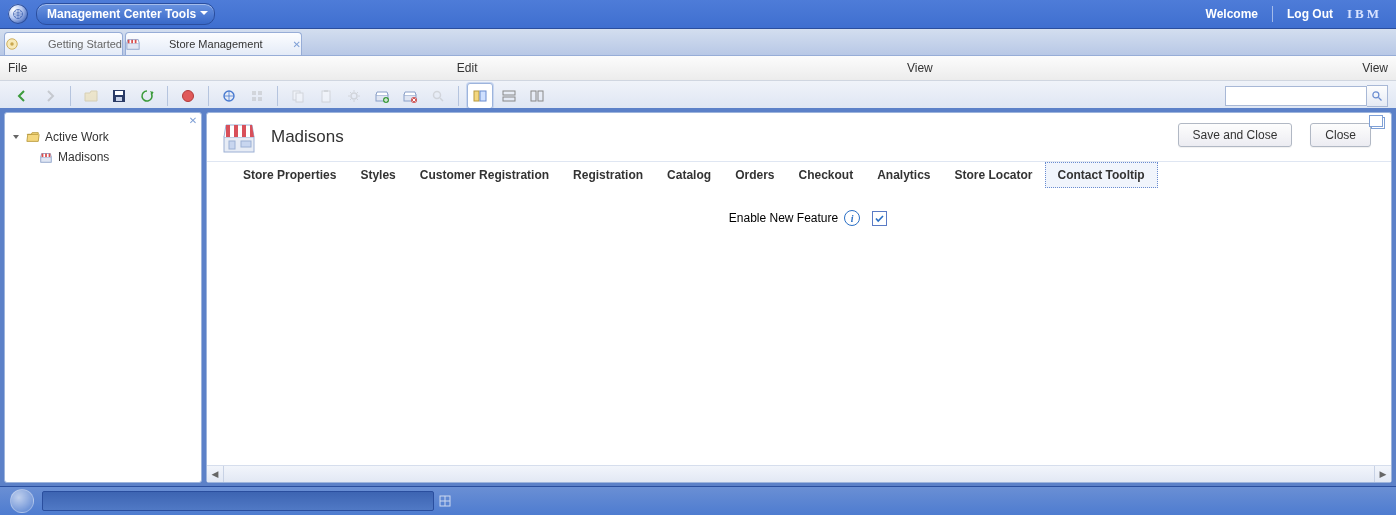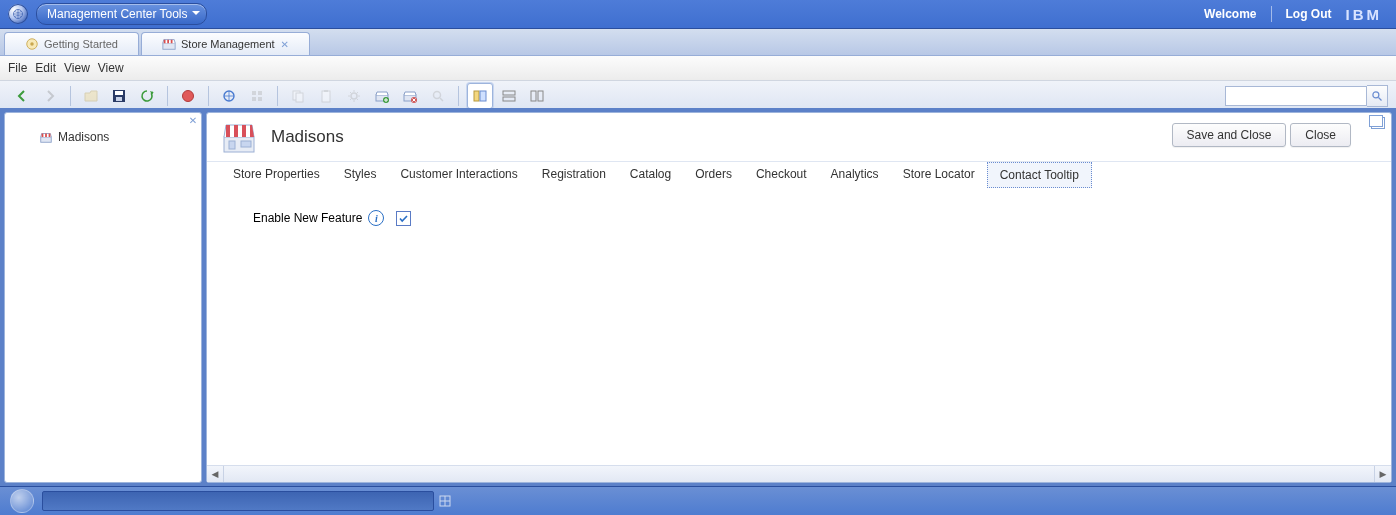--- a/index.html
+++ b/index.html
@@ -1,29 +1,29 @@
 <!DOCTYPE html>
 <html><head>
 <meta charset="utf-8">
 <style>
 html,body{margin:0;padding:0;font-family:Arial,Helvetica,sans-serif;font-size:12px;background:#fff;overflow:hidden;}
 .topbar{height:28px;background:linear-gradient(#4e7cd8,#3f6fd0);display:flex;align-items:center;color:#fff;border-bottom:1px solid #2a4e9e;}
 .brand-icon{width:20px;height:20px;margin:0 8px;border-radius:50%;background:radial-gradient(circle at 30% 30%,#fff,#b7c8f0 40%,#5a7bc5 70%);display:flex;align-items:center;justify-content:center;box-shadow:inset 0 0 0 1px #2a4e9e;}
 .brand-icon svg{width:12px;height:12px;}
-.mgmt-btn{height:20px;padding:0 18px 0 10px;background:linear-gradient(#6a93e0,#3868c8);border:1px solid #2a4e9e;border-radius:10px;display:flex;align-items:center;font-weight:normal;font-size:12px;color:#fff;box-shadow:inset 0 1px 0 rgba(255,255,255,.4);position:relative;}
+.mgmt-btn{height:20px;padding:0 18px 0 10px;background:linear-gradient(#6a93e0,#3868c8);border:1px solid #2a4e9e;border-radius:10px;display:flex;align-items:center;font-weight:bold;font-size:12px;color:#fff;box-shadow:inset 0 1px 0 rgba(255,255,255,.4);position:relative;}
 .mgmt-btn .tri{position:absolute;right:6px;top:7px;border:4px solid transparent;border-top-color:#fff;}
 .top-right{margin-left:auto;display:flex;align-items:center;padding-right:14px;gap:14px;}
 .top-divider{width:1px;height:16px;background:rgba(255,255,255,.5);}
-.ibm-logo{font-family:Liberation Sans, sans-serif;letter-spacing:3px;font-weight:bold;font-size:15px;color:#d8e3ff;}
+.ibm-logo{font-family:Liberation Serif, serif;letter-spacing:3px;font-weight:bold;font-size:13px;color:#d8e3ff;}
 .tabbar{height:26px;background:linear-gradient(#d3deef,#b8c8e6);display:flex;align-items:flex-end;padding:0 4px;border-bottom:1px solid #97add7;}
-.app-tab{height:22px;display:flex;align-items:center;padding:0 20px;margin-right:2px;border:1px solid #97add7;border-bottom:none;border-radius:4px 4px 0 0;background:linear-gradient(#fcfdff,#e4ebf7);font-size:11px;color:#333;}
+.app-tab{height:22px;display:flex;align-items:center;padding:0 0;margin-right:2px;border:1px solid #97add7;border-bottom:none;border-radius:4px 4px 0 0;background:linear-gradient(#fcfdff,#e4ebf7);font-size:11px;color:#333;gap:24px;}
 .app-tab.inactive{color:#666;}
 .app-tab .icn{width:14px;height:14px;margin-right:5px;}
 .app-tab .x{margin-left:6px;color:#7fa0d6;font-size:10px;}
-.menubar{height:24px;background:linear-gradient(#fcfcfc,#ececec);border-bottom:1px solid #d0d6e0;display:flex;align-items:center;padding:0 8px;gap:8px;}
+.menubar{height:24px;background:linear-gradient(#fcfcfc,#ececec);border-bottom:1px solid #d0d6e0;display:flex;align-items:center;padding:0 8px;gap:32px;justify-content:space-between;}
 .menubar span{color:#333;}
 .toolbar{height:30px;background:linear-gradient(#f0f3f9,#dde5f3);border-bottom:1px solid #b5c4de;display:flex;align-items:center;padding:0 8px;}
 .tool-group{display:flex;align-items:center;}
 .tool-sep{width:1px;height:20px;background:#b5c4de;margin:0 6px;}
 .tool-btn{width:24px;height:24px;margin:0 2px;border-radius:3px;display:flex;align-items:center;justify-content:center;}
 .tool-btn.active{background:#fff;border:1px solid #9db4dc;box-shadow:0 0 0 1px #c8d6ef;}
 .tool-btn svg{width:16px;height:16px;}
 .tool-btn.disabled svg{opacity:.35;}
 .searchbox{margin-left:auto;display:flex;align-items:center;}
 .searchbox input{width:132px;height:18px;border:1px solid #a8b8d6;padding:0 4px;font-size:11px;}
@@ -33,30 +33,30 @@
 .left-panel .close-pane{position:absolute;top:2px;right:2px;width:12px;height:12px;font-size:10px;color:#7fa0d6;text-align:center;}
 .tree{padding:14px 6px 6px 6px;}
 .tree-row{display:flex;align-items:center;height:20px;font-size:12px;color:#333;gap:5px;}
 .tree-row .icn{width:14px;height:14px;flex-shrink:0;}
 .tree-row.indent2{padding-left:28px;}
 .tree-arrow{width:10px;height:10px;flex-shrink:0;}
 .main-panel{position:absolute;top:4px;left:206px;right:4px;bottom:4px;background:#fff;border:1px solid #9db4dc;border-radius:3px;display:flex;flex-direction:column;}
 .main-header{height:48px;display:flex;align-items:center;padding:0 14px;gap:14px;border-bottom:1px solid #dfe6f2;position:relative;}
 .store-icon{width:36px;height:36px;}
 .page-title{font-size:17px;color:#333;}
-.header-btns{position:absolute;right:40px;top:10px;display:flex;gap:4px;}
+.header-btns{position:absolute;right:20px;top:10px;display:flex;gap:18px;}
 .btn{height:22px;padding:0 14px;border:1px solid #b1b8c4;border-radius:3px;background:linear-gradient(#fdfdfd,#ececf2);font-size:12px;color:#333;display:flex;align-items:center;box-shadow:0 1px 1px rgba(0,0,0,.06);}
 .restore-icn{position:absolute;right:6px;top:4px;width:12px;height:10px;border:1px solid #7fa0d6;}
 .restore-icn::after{content:"";position:absolute;left:-3px;top:-3px;width:12px;height:10px;border:1px solid #7fa0d6;background:#fff;}
-.inner-tabs{height:26px;display:flex;align-items:flex-start;padding:0 14px;}
+.inner-tabs{height:26px;display:flex;align-items:center;padding:0 24px;font-weight:bold;}
 .inner-tab{height:24px;padding:0 12px;display:flex;align-items:center;color:#333;font-size:12px;}
 .inner-tab.selected{border:1px dotted #6a8cd0;background:#f1f5fc;}
 .content{flex:1;padding:22px 28px;}
 .content-desc{color:#333;margin-bottom:18px;}
-.form-row{display:flex;align-items:center;gap:6px;padding-left:18px;}
+.form-row{display:flex;align-items:center;gap:6px;padding-left:18px;justify-content:center;}
 .info-icn{width:14px;height:14px;border-radius:50%;border:1px solid #2a6fc5;color:#2a6fc5;font-size:10px;font-style:italic;font-weight:bold;font-family:Georgia,serif;display:flex;align-items:center;justify-content:center;}
 .cbx{width:13px;height:13px;border:1px solid #5a7bc5;display:flex;align-items:center;justify-content:center;color:#2a6fc5;margin-left:6px;}
 .main-scroll{height:16px;border-top:1px solid #d6deed;display:flex;background:linear-gradient(#f2f5fb,#e2e8f4);}
 .main-scroll .sbtnx{width:16px;height:100%;border-right:1px solid #c8d2e5;display:flex;align-items:center;justify-content:center;color:#666;font-size:9px;}
 .main-scroll .sbtnx.r{border-right:none;border-left:1px solid #c8d2e5;margin-left:auto;}
 .main-scroll .track{flex:1;}
 .statusbar{position:absolute;left:0;right:0;bottom:0;height:28px;background:linear-gradient(#6a8fd4,#4e7cd0);border-top:1px solid #2a4e9e;display:flex;align-items:center;}
 .status-circle{width:22px;height:22px;margin-left:10px;border-radius:50%;background:radial-gradient(circle at 35% 35%,rgba(255,255,255,.6),rgba(255,255,255,0));border:1px solid rgba(255,255,255,.3);}
 .status-field{margin-left:8px;height:18px;width:390px;background:linear-gradient(#3d64b2,#5079c5);border:1px solid #2a4e9e;border-radius:2px;}
 .status-handle{width:14px;height:14px;margin-left:4px;display:flex;align-items:center;justify-content:center;color:#cdd9f0;}
@@ -243,20 +243,29 @@
         </svg>
     </div>
   </div>
 </div>
 
 <div class="workspace">
 
   <div class="left-panel">
     <div class="close-pane">✕</div>
     <div class="tree">
+      <div class="tree-row">
+        <svg class="tree-arrow" viewBox="0 0 10 10">
+            <path d="M2 3l3 4 3-4z" fill="#666"></path>
+          </svg>
+        <svg class="icn" viewBox="0 0 16 16">
+            <path d="M1 5h5l1-2h7v2H2l-1 8h13l1-8" fill="#f4d77e" stroke="#b89a3e"></path>
+          </svg>
+        <span>Active Work</span>
+      </div>
       <div class="tree-row indent2">
         <svg class="icn" viewBox="0 0 16 16">
             <rect x="2" y="8" width="12" height="6" fill="#e0e6f3" stroke="#8aa0c8"></rect>
             <path d="M2 8l1-4h10l1 4" fill="#fff" stroke="#8aa0c8"></path>
             <path d="M3 4h2v4h-2zM7 4h2v4h-2zM11 4h2v4h-2z" fill="#d84e4e"></path>
           </svg>
         <span>Madisons</span>
       </div>
     </div>
   </div>
@@ -274,21 +283,21 @@
       <div class="header-btns">
         <div class="btn">Save and Close</div>
         <div class="btn">Close</div>
       </div>
       <div class="restore-icn"></div>
     </div>
 
     <div class="inner-tabs">
       <div class="inner-tab">Store Properties</div>
       <div class="inner-tab">Styles</div>
-      <div class="inner-tab">Customer Interactions</div>
+      <div class="inner-tab">Customer Registration</div>
       <div class="inner-tab">Registration</div>
       <div class="inner-tab">Catalog</div>
       <div class="inner-tab">Orders</div>
       <div class="inner-tab">Checkout</div>
       <div class="inner-tab">Analytics</div>
       <div class="inner-tab">Store Locator</div>
       <div class="inner-tab selected">Contact Tooltip</div>
     </div>
 
     <div class="content">

